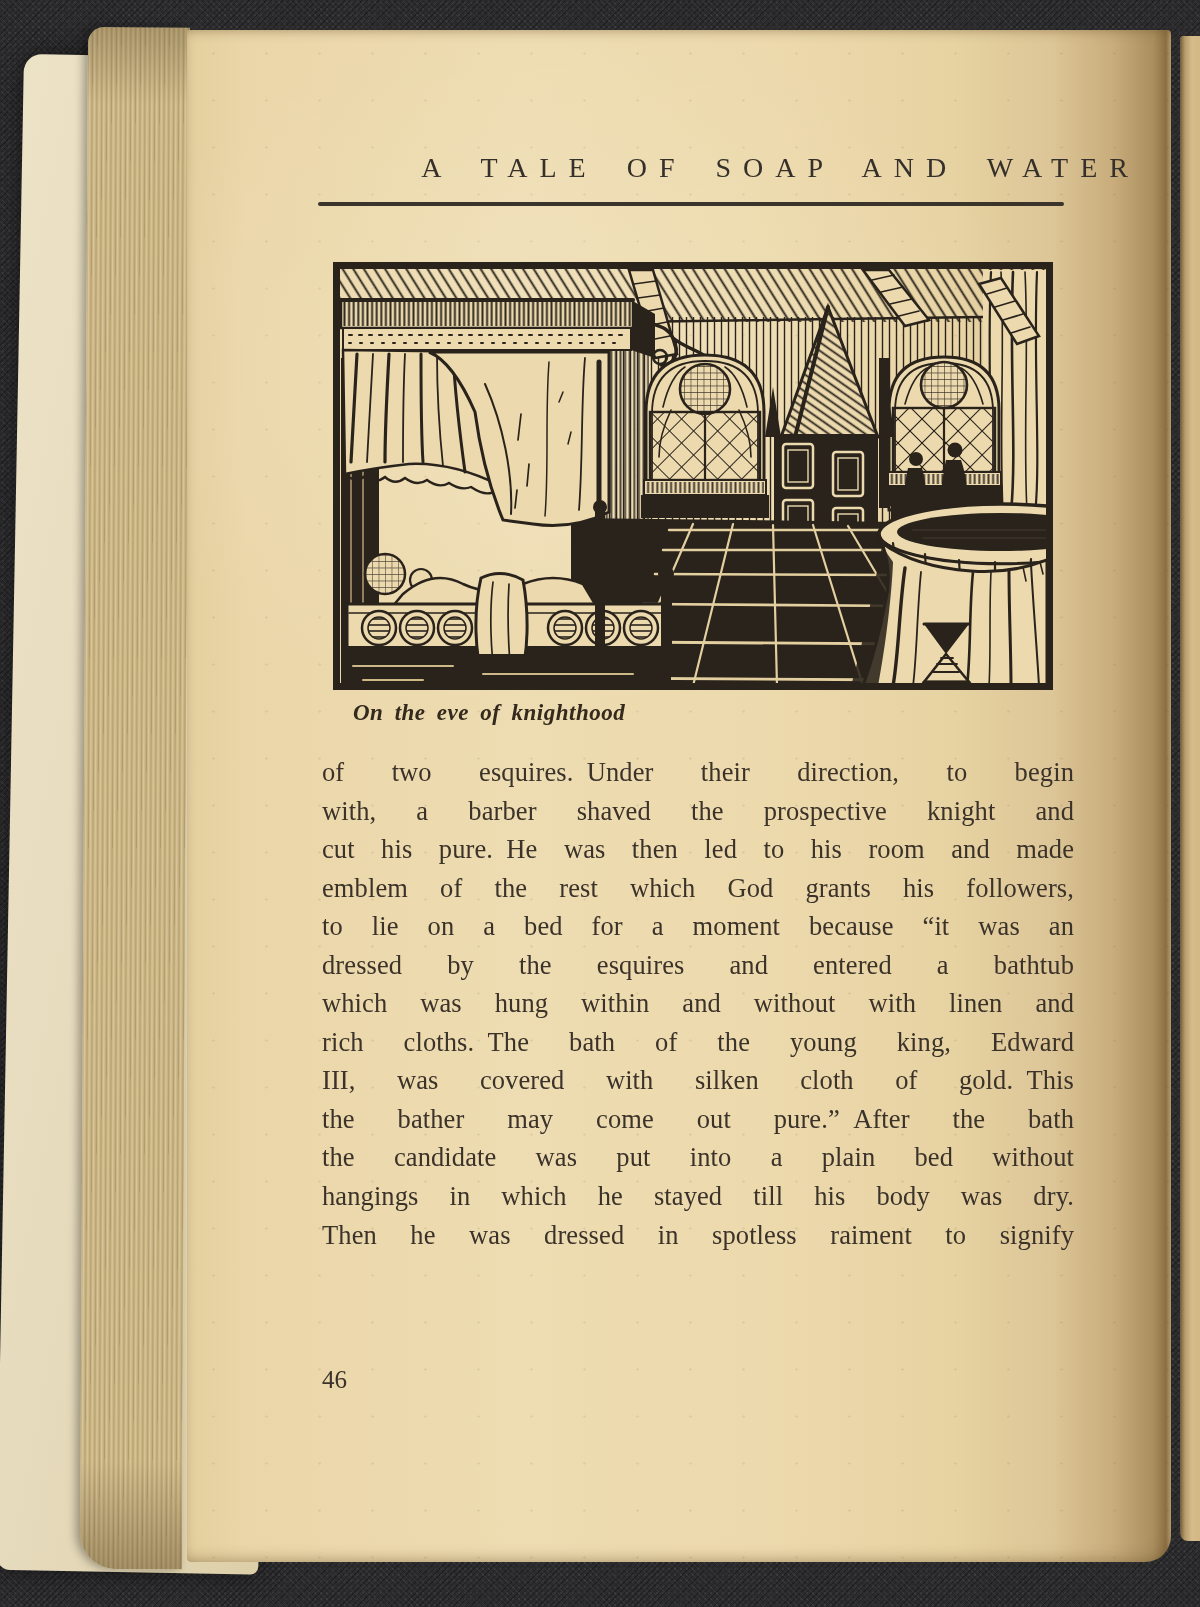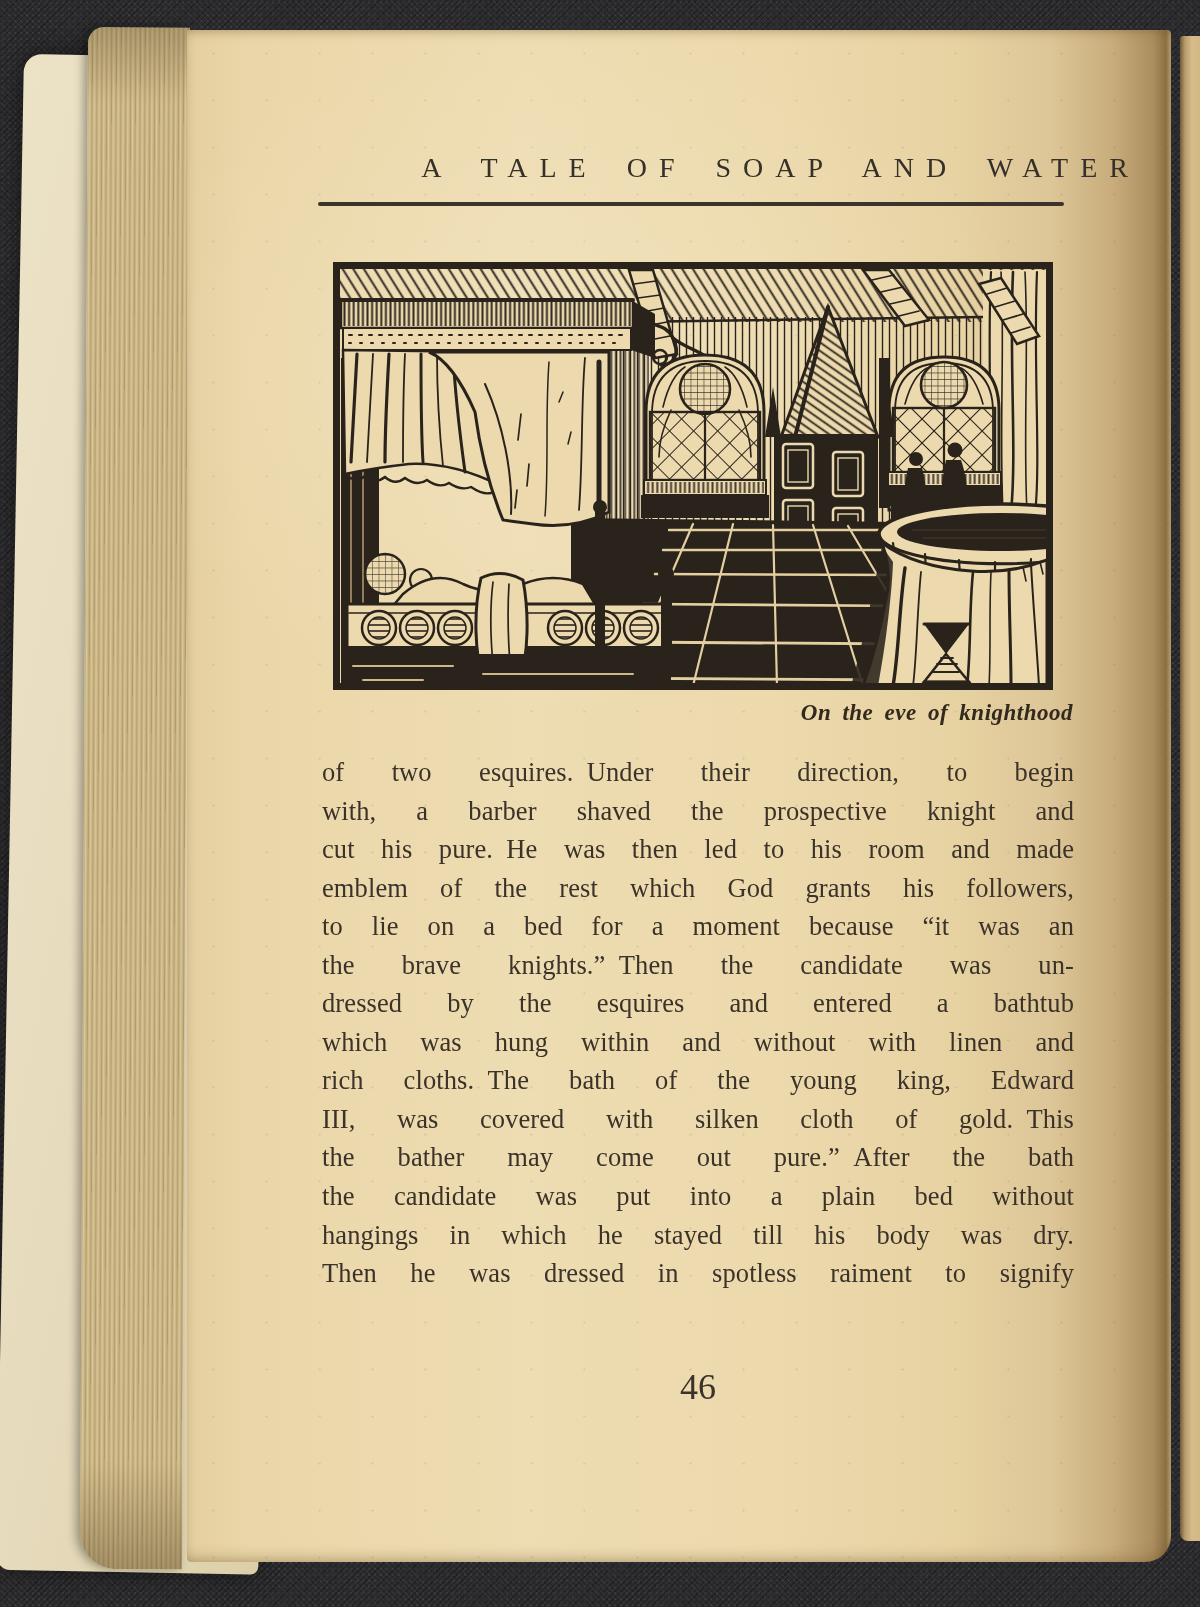--- a/index.html
+++ b/index.html
@@ -31,29 +31,29 @@
     box-shadow:inset 0 7px 12px -7px rgba(110,85,45,.55), inset 0 -9px 16px -9px rgba(110,85,45,.6);}
   .page-next{position:absolute;left:1180px;top:36px;width:20px;height:1505px;
     background:linear-gradient(90deg,#6f5a3a 0%,#b79c6c 25%,#d6bb8c 60%,#d3b784 100%);
     border-radius:3px 0 0 8px;}
   .header-title{position:absolute;left:240px;top:150px;width:900px;text-align:right;
     font-size:28px;letter-spacing:12px;word-spacing:10px;line-height:36px;
     color:#35302a;white-space:nowrap;}
   .header-rule{position:absolute;left:318px;top:202px;width:746px;height:4px;
     background:#3a342c;border-radius:2px;}
   .illustration{position:absolute;left:333px;top:262px;width:720px;height:428px;}
-  .caption{position:absolute;left:353px;top:700px;width:720px;text-align:right;
+  .caption{position:absolute;left:353px;top:700px;width:720px;text-align:left;
     font-style:italic;font-weight:bold;font-size:23px;word-spacing:5px;letter-spacing:.5px;
     color:#33291d;}
   .body-text{position:absolute;left:322px;top:753px;width:752px;
     font-size:26.5px;color:#3b332a;}
   .body-text .line{line-height:38.55px;text-align:justify;text-align-last:justify;
     white-space:normal;letter-spacing:.1px;font-family:Liberation Serif, serif;}
-  .folio{position:absolute;left:322px;top:1366px;width:752px;text-align:center;
-    font-size:36px;color:#3b332a;}
+  .folio{position:absolute;left:322px;top:1366px;width:752px;text-align:left;
+    font-size:25px;color:#3b332a;}
 </style>
 </head>
 <body>
 
 <div class="scene">
   <div class="under-page"></div>
   <div class="page-stack"></div>
   <div class="page-main"></div>
   <div class="page-next"></div>
 
@@ -303,21 +303,20 @@
   </svg>
 
   <div class="caption">On the eve of knighthood</div>
 
   <div class="body-text">
     <div class="line">of two esquires. Under their direction, to begin</div>
     <div class="line">with, a barber shaved the prospective knight and</div>
     <div class="line">cut his pure. He was then led to his room and made</div>
     <div class="line">emblem of the rest which God grants his followers,</div>
     <div class="line">to lie on a bed for a moment because “it was an</div>
-    <div class="line">the brave knights.” Then the candidate was un-</div>
     <div class="line">dressed by the esquires and entered a bathtub</div>
     <div class="line">which was hung within and without with linen and</div>
     <div class="line">rich cloths. The bath of the young king, Edward</div>
     <div class="line">III, was covered with silken cloth of gold. This</div>
     <div class="line">the bather may come out pure.” After the bath</div>
     <div class="line">the candidate was put into a plain bed without</div>
     <div class="line">hangings in which he stayed till his body was dry.</div>
     <div class="line">Then he was dressed in spotless raiment to signify</div>
   </div>
 

